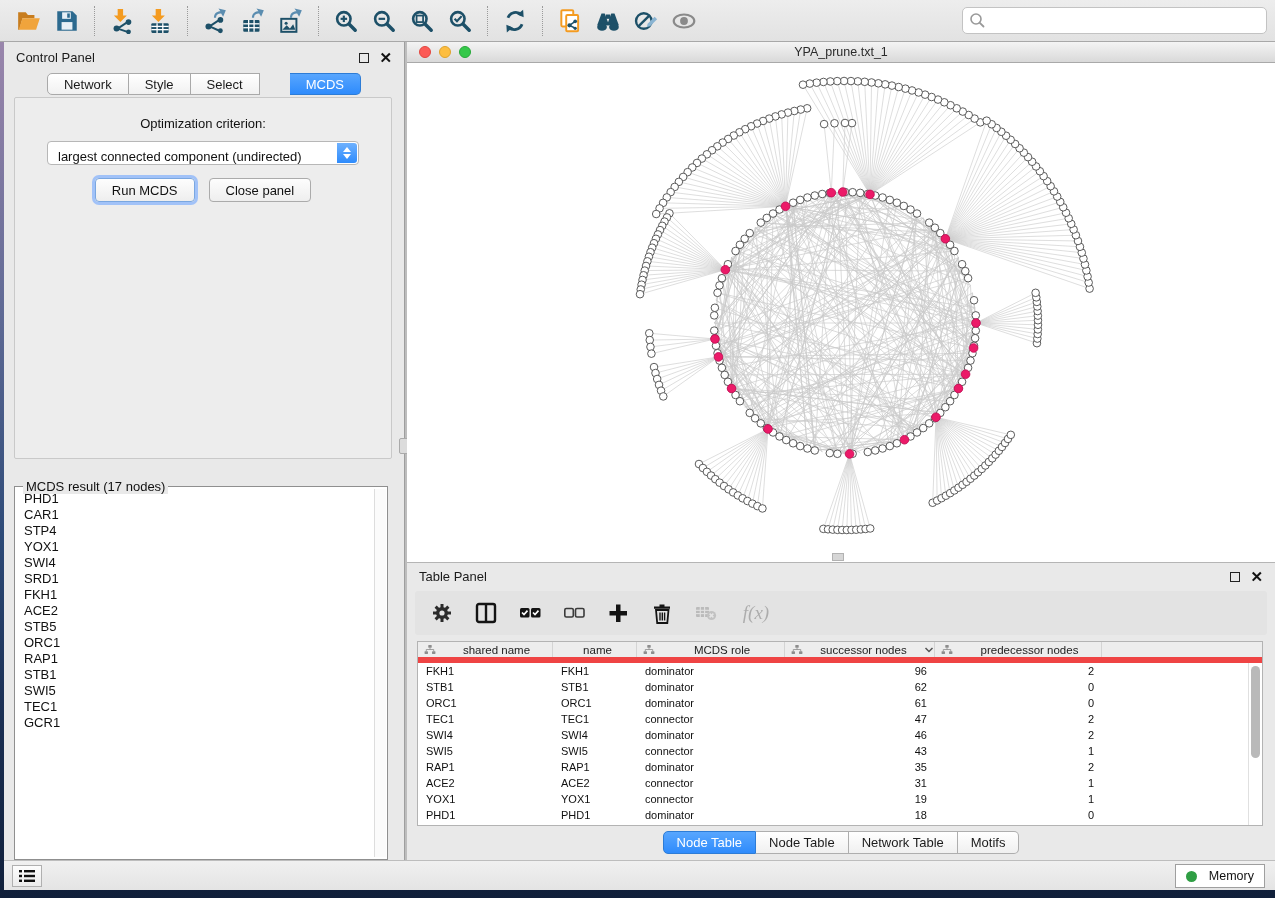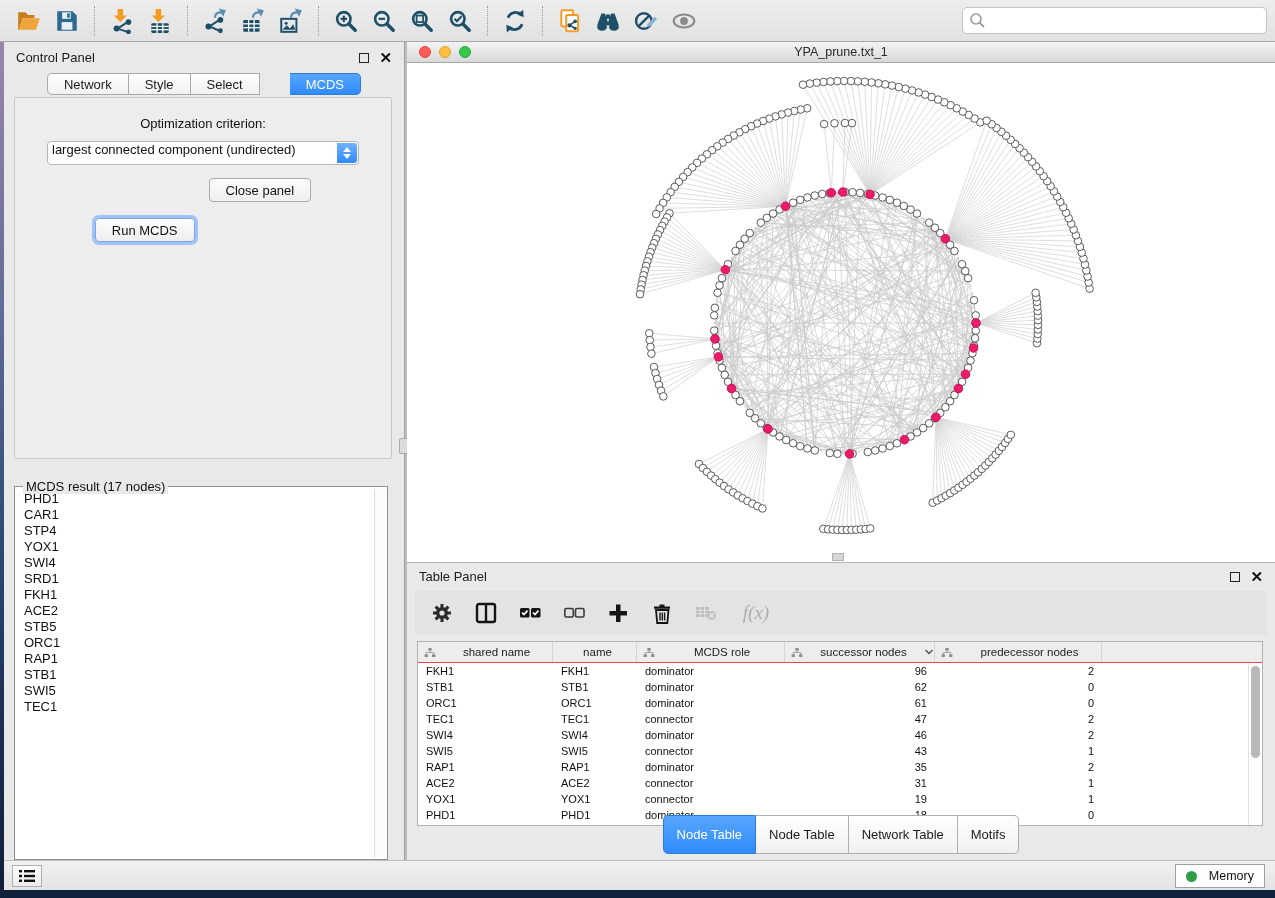--- a/index.html
+++ b/index.html
@@ -33,29 +33,29 @@
     border:1px solid #a9a9a9; border-left-width:0; padding:2px 16px; height:22px; display:flex; align-items:center; cursor:pointer; }
   .seg-tab:first-child { border-left-width:1px; border-radius:5px 0 0 5px; }
   .seg-tab:last-child { border-radius:0 5px 5px 0;margin-left:30px; }
   .seg-tab.active { background:linear-gradient(#58a6fe,#2e8bfc); color:#fff; border-color:#2d7cd6; }
 
   #cp-content { position:absolute; left:10px; right:12px; top:55px; height:362px;
     background:#ededed; border:1px solid #c9c9c9; border-radius:2px; }
   #opt-label { text-align:center; margin-top:18px; font-size:13px; color:#111; }
   #opt-select { position:relative; margin:10px auto 0 auto; width:312px; height:24px; background:#fff;
     border:1px solid #b7b7b7; border-radius:4px; font-size:13px; color:#111;
-    display:flex; align-items:flex-start; padding-left:4px; cursor:pointer; }
+    display:flex; align-items:flex-end; padding-left:10px; cursor:pointer; }
   #opt-stepper { position:absolute; right:1px; top:1px; bottom:1px; width:20px; border-radius:0 3px 3px 0;
     background:linear-gradient(#6eb1fe,#2e8bfc); display:flex; flex-direction:column; align-items:center; justify-content:center; gap:2px; }
   .step-arrow { width:0; height:0; border-left:4px solid transparent; border-right:4px solid transparent; }
   .step-up { border-bottom:5px solid #fff; } .step-down { border-top:5px solid #fff; }
   #cp-buttons { display:flex; justify-content:center; gap:14px; margin-top:13px; }
   .btn { font-size:13px; color:#111; background:linear-gradient(#fdfdfd,#eee);
     border:1px solid #ababab; border-radius:4px; height:24px; padding:0 16px; cursor:pointer; }
-  .btn.focus-ring { box-shadow:0 0 0 3px rgba(110,165,255,.6); border-color:#7aa7e0;margin-top:40px; }
+  .btn.focus-ring { box-shadow:0 0 0 3px rgba(110,165,255,.6); border-color:#7aa7e0; }
 
   #mcds-fieldset { position:absolute; left:10px; right:16px; top:422px; height:374px;
     background:#fff; border:1px solid #8f8f8f;margin-top:22px; }
   #mcds-legend { position:absolute; top:-8px; left:8px; background:#e9e9e9; padding:0 3px; font-size:13px; color:#111; }
   #mcds-list { position:absolute; left:1px; top:4px; bottom:2px; right:14px; overflow:hidden;
     font-size:13px; color:#111; padding-left:8px; line-height:16px; }
   #mcds-scroll { position:absolute; right:1px; top:2px; bottom:2px; width:12px; background:#fbfbfb; border-left:1px solid #ddd; }
 
   
   #v-splitter { left:405px; top:42px; width:2px; height:818px; background:#bdbdbd; }
@@ -75,34 +75,34 @@
 
   
   #table-panel { left:407px; top:562px; width:868px; height:298px; background:#e9e9e9; border-top:1px solid #b5b5b5; }
   #tp-toolbar { position:absolute; left:8px; right:8px; top:28px; height:44px; background:#e3e3e3;
     border-radius:3px; display:flex; align-items:center; padding-left:16px; gap:22px; }
   .tp-icon { width:22px; height:22px; display:flex; align-items:flex-end; justify-content:center; cursor:pointer; }
   .tp-icon.disabled { opacity:.38; cursor:default; }
   .fx-glyph { font-family:"Liberation Serif", serif; font-style:italic; font-size:19px; color:#555; }
 
   #tp-table { position:absolute; left:10px; right:12px; top:78px; bottom:34px; background:#fff; border:1px solid #b3b3b3; }
-  #tp-header { display:flex; height:21px; background:#ededed; border-bottom:1px solid #ef4444; }
+  #tp-header { display:flex; height:21px; background:#ededed; border-bottom:6px solid #ef4444; }
   .th { display:flex; align-items:center; gap:5px; font-size:11.5px; color:#222; border-right:1px solid #d4d4d4;
     padding-left:6px; overflow:hidden; cursor:pointer; }
   .th .lab { flex:1; text-align:center; }
   #tp-body { position:absolute; left:0; right:14px; top:21px; bottom:0; overflow:hidden; }
   .tr { display:flex; height:16px; align-items:center; cursor:default; }
   .td { font-size:11px; color:#111; padding:0 8px; white-space:nowrap; overflow:hidden; }
   .td.num { text-align:right; }
   #tp-scroll { position:absolute; right:0; top:21px; bottom:0; width:14px; background:#fff; border-left:1px solid #e0e0e0; }
   #tp-thumb { position:absolute; left:2px; width:9px; top:3px; height:92px; background:#b9b9b9; border-radius:5px; }
 
   #tp-tabs { position:absolute; left:0; right:0; bottom:6px; display:flex; justify-content:center; }
   .tp-tab { font-size:13px; color:#1b1b1b; background:linear-gradient(#fff,#f0f0f0); border:1px solid #aeaeae;
-    border-left-width:0; height:39px; display:flex; align-items:center; padding:0 13px; cursor:pointer; }
+    border-left-width:0; height:23px; display:flex; align-items:center; padding:0 13px; cursor:pointer; }
   .tp-tab:first-child { border-left-width:1px; border-radius:5px 0 0 5px; }
   .tp-tab:last-child { border-radius:0 5px 5px 0; }
   .tp-tab.active { background:linear-gradient(#58a6fe,#2e8bfc); color:#fff; border-color:#2d7cd6; }
 
   
   #status-bar { left:4px; top:860px; width:1271px; height:30px; background:linear-gradient(#f0f0f0,#e4e4e4);
     border-top:1px solid #bdbdbd; }
   #list-btn { position:absolute; left:8px; top:4px; width:30px; height:22px; background:linear-gradient(#fdfdfd,#ececec);
     border:1px solid #b0b0b0; display:flex; align-items:center; justify-content:center; cursor:pointer; }
   #memory-btn { position:absolute; right:10px; top:3px; height:24px; background:#fff; border:1px solid #9f9f9f;
@@ -309,20 +309,21 @@
         <div>SWI4</div>
         <div>SRD1</div>
         <div>FKH1</div>
         <div>ACE2</div>
         <div>STB5</div>
         <div>ORC1</div>
         <div>RAP1</div>
         <div>STB1</div>
         <div>SWI5</div>
         <div>TEC1</div>
+        <div>GCR1</div>
       </div>
     <div id="mcds-scroll"></div>
   </div>
 </div>
 
 <div id="v-splitter" class="abs"></div>
 <div id="v-handle" class="abs"></div>
 
 <div id="network-window" class="abs">
   <div id="net-titlebar">

